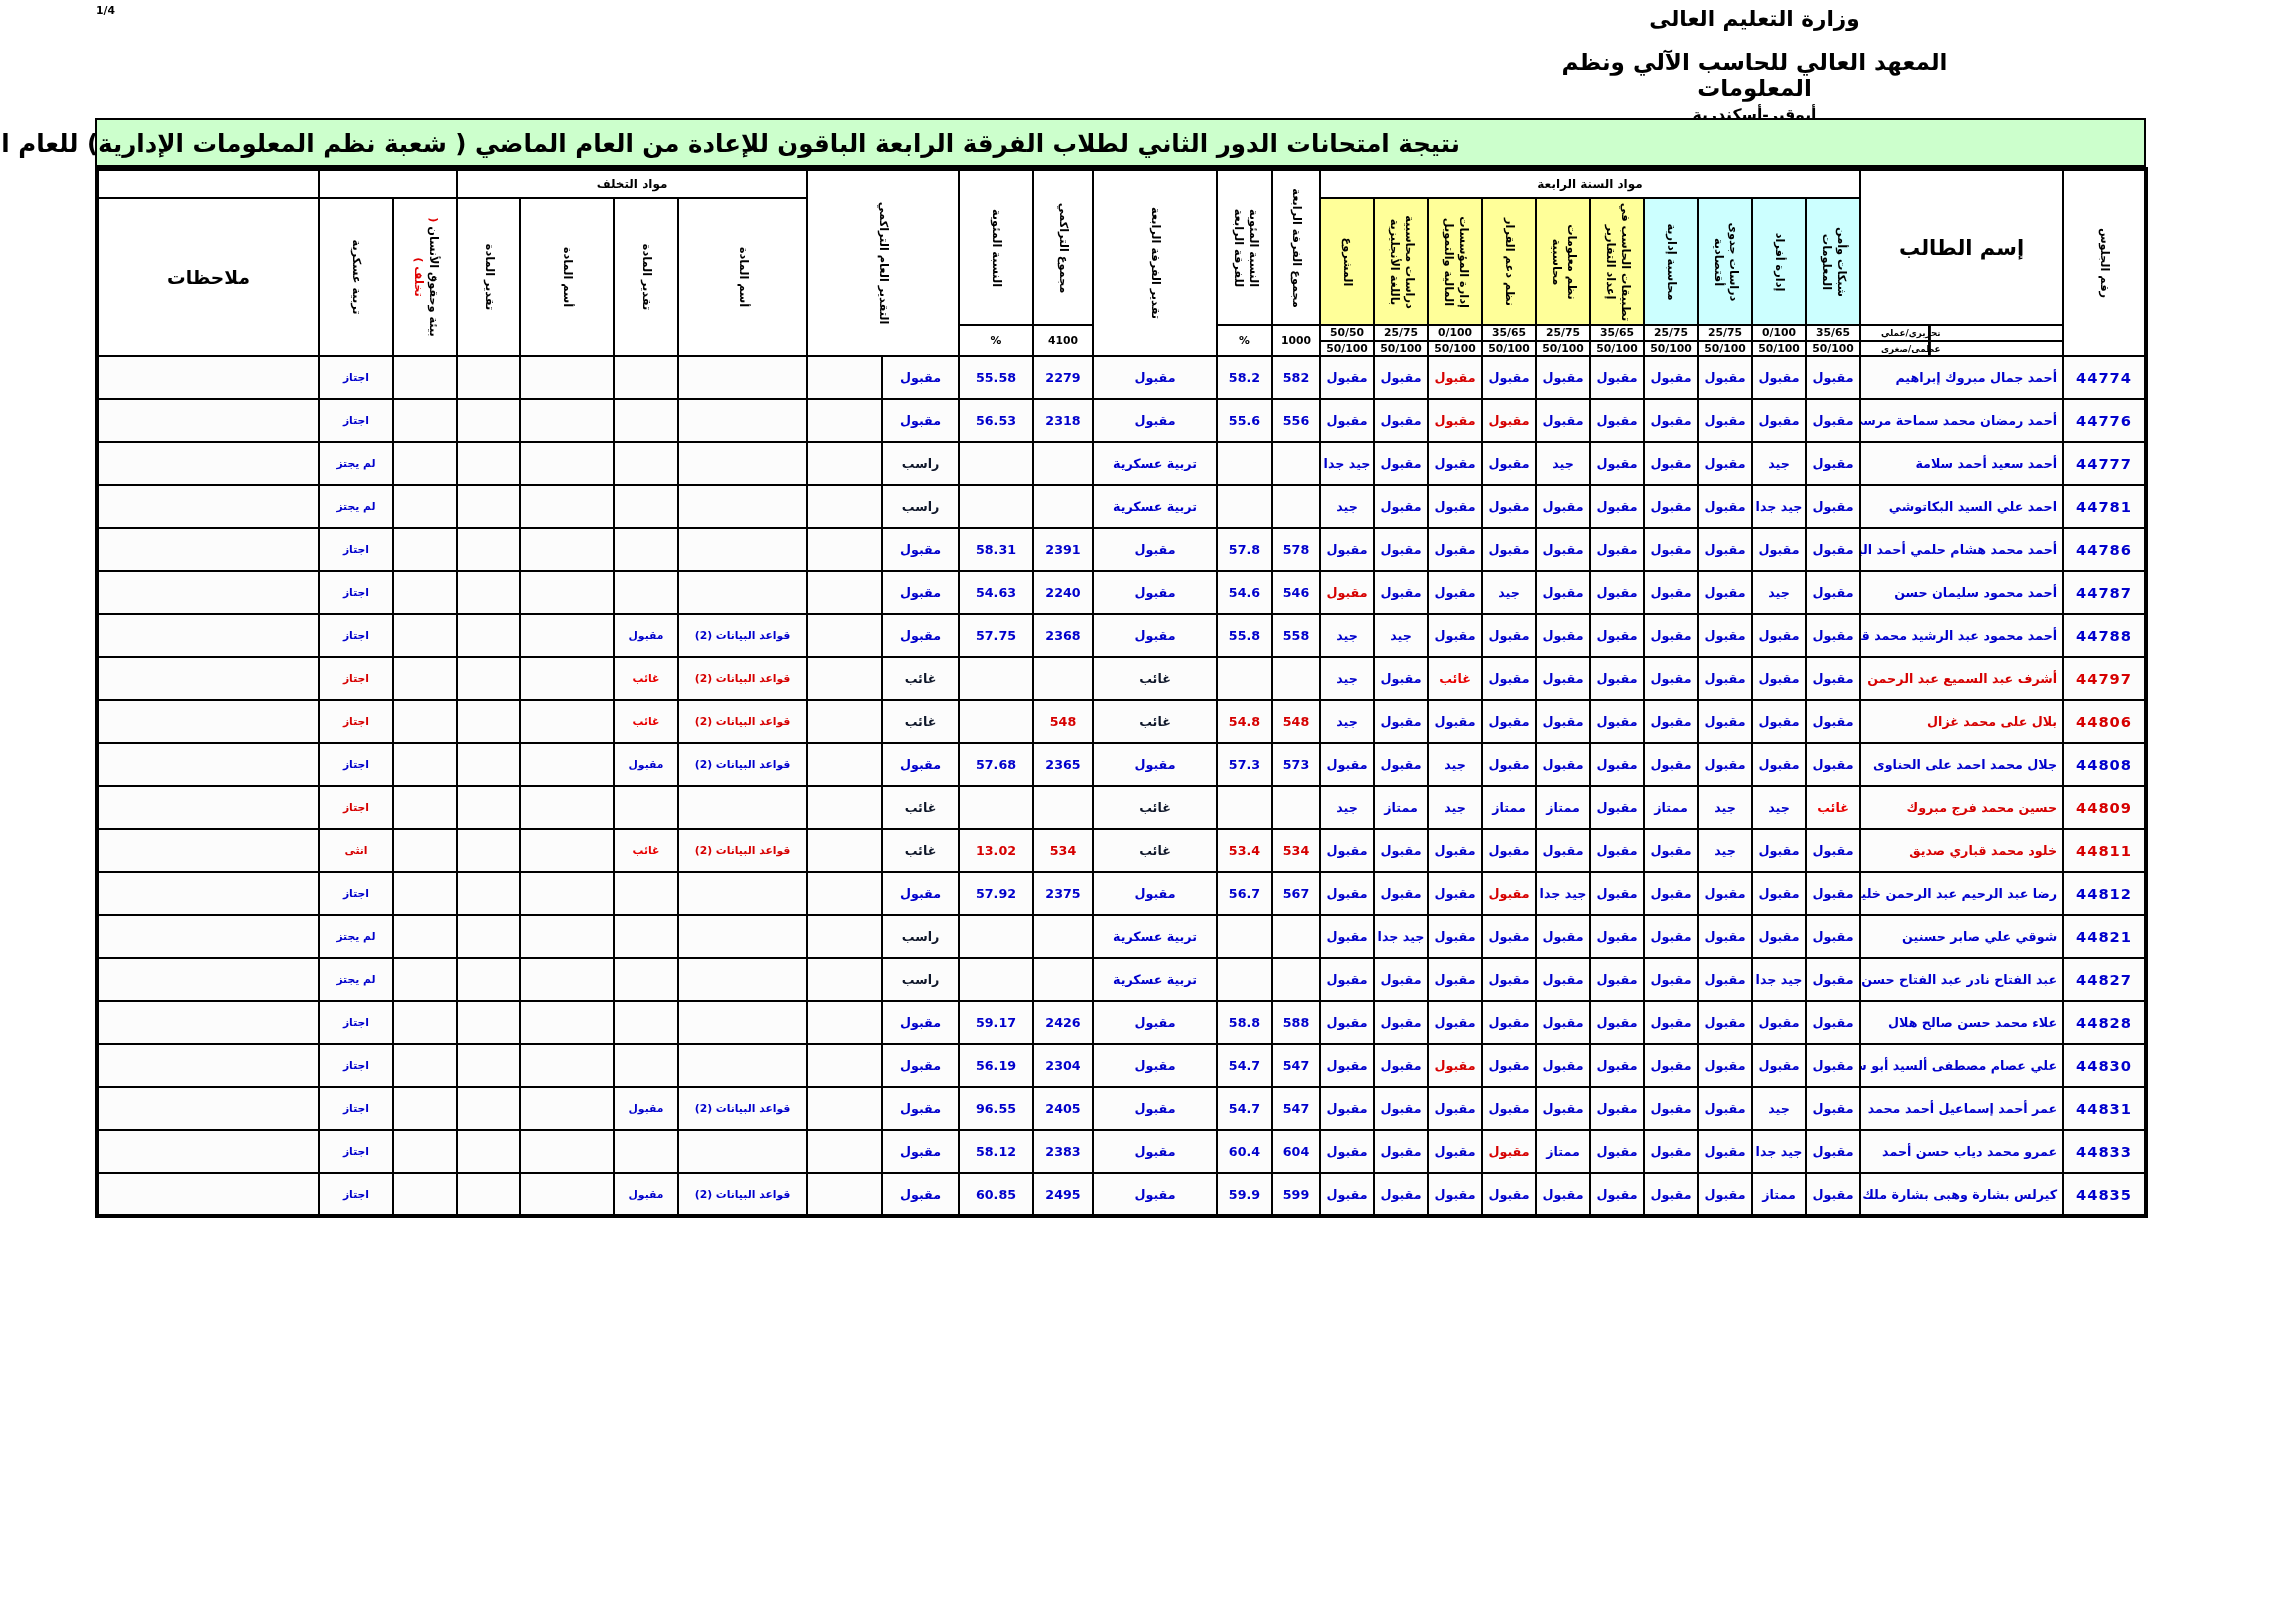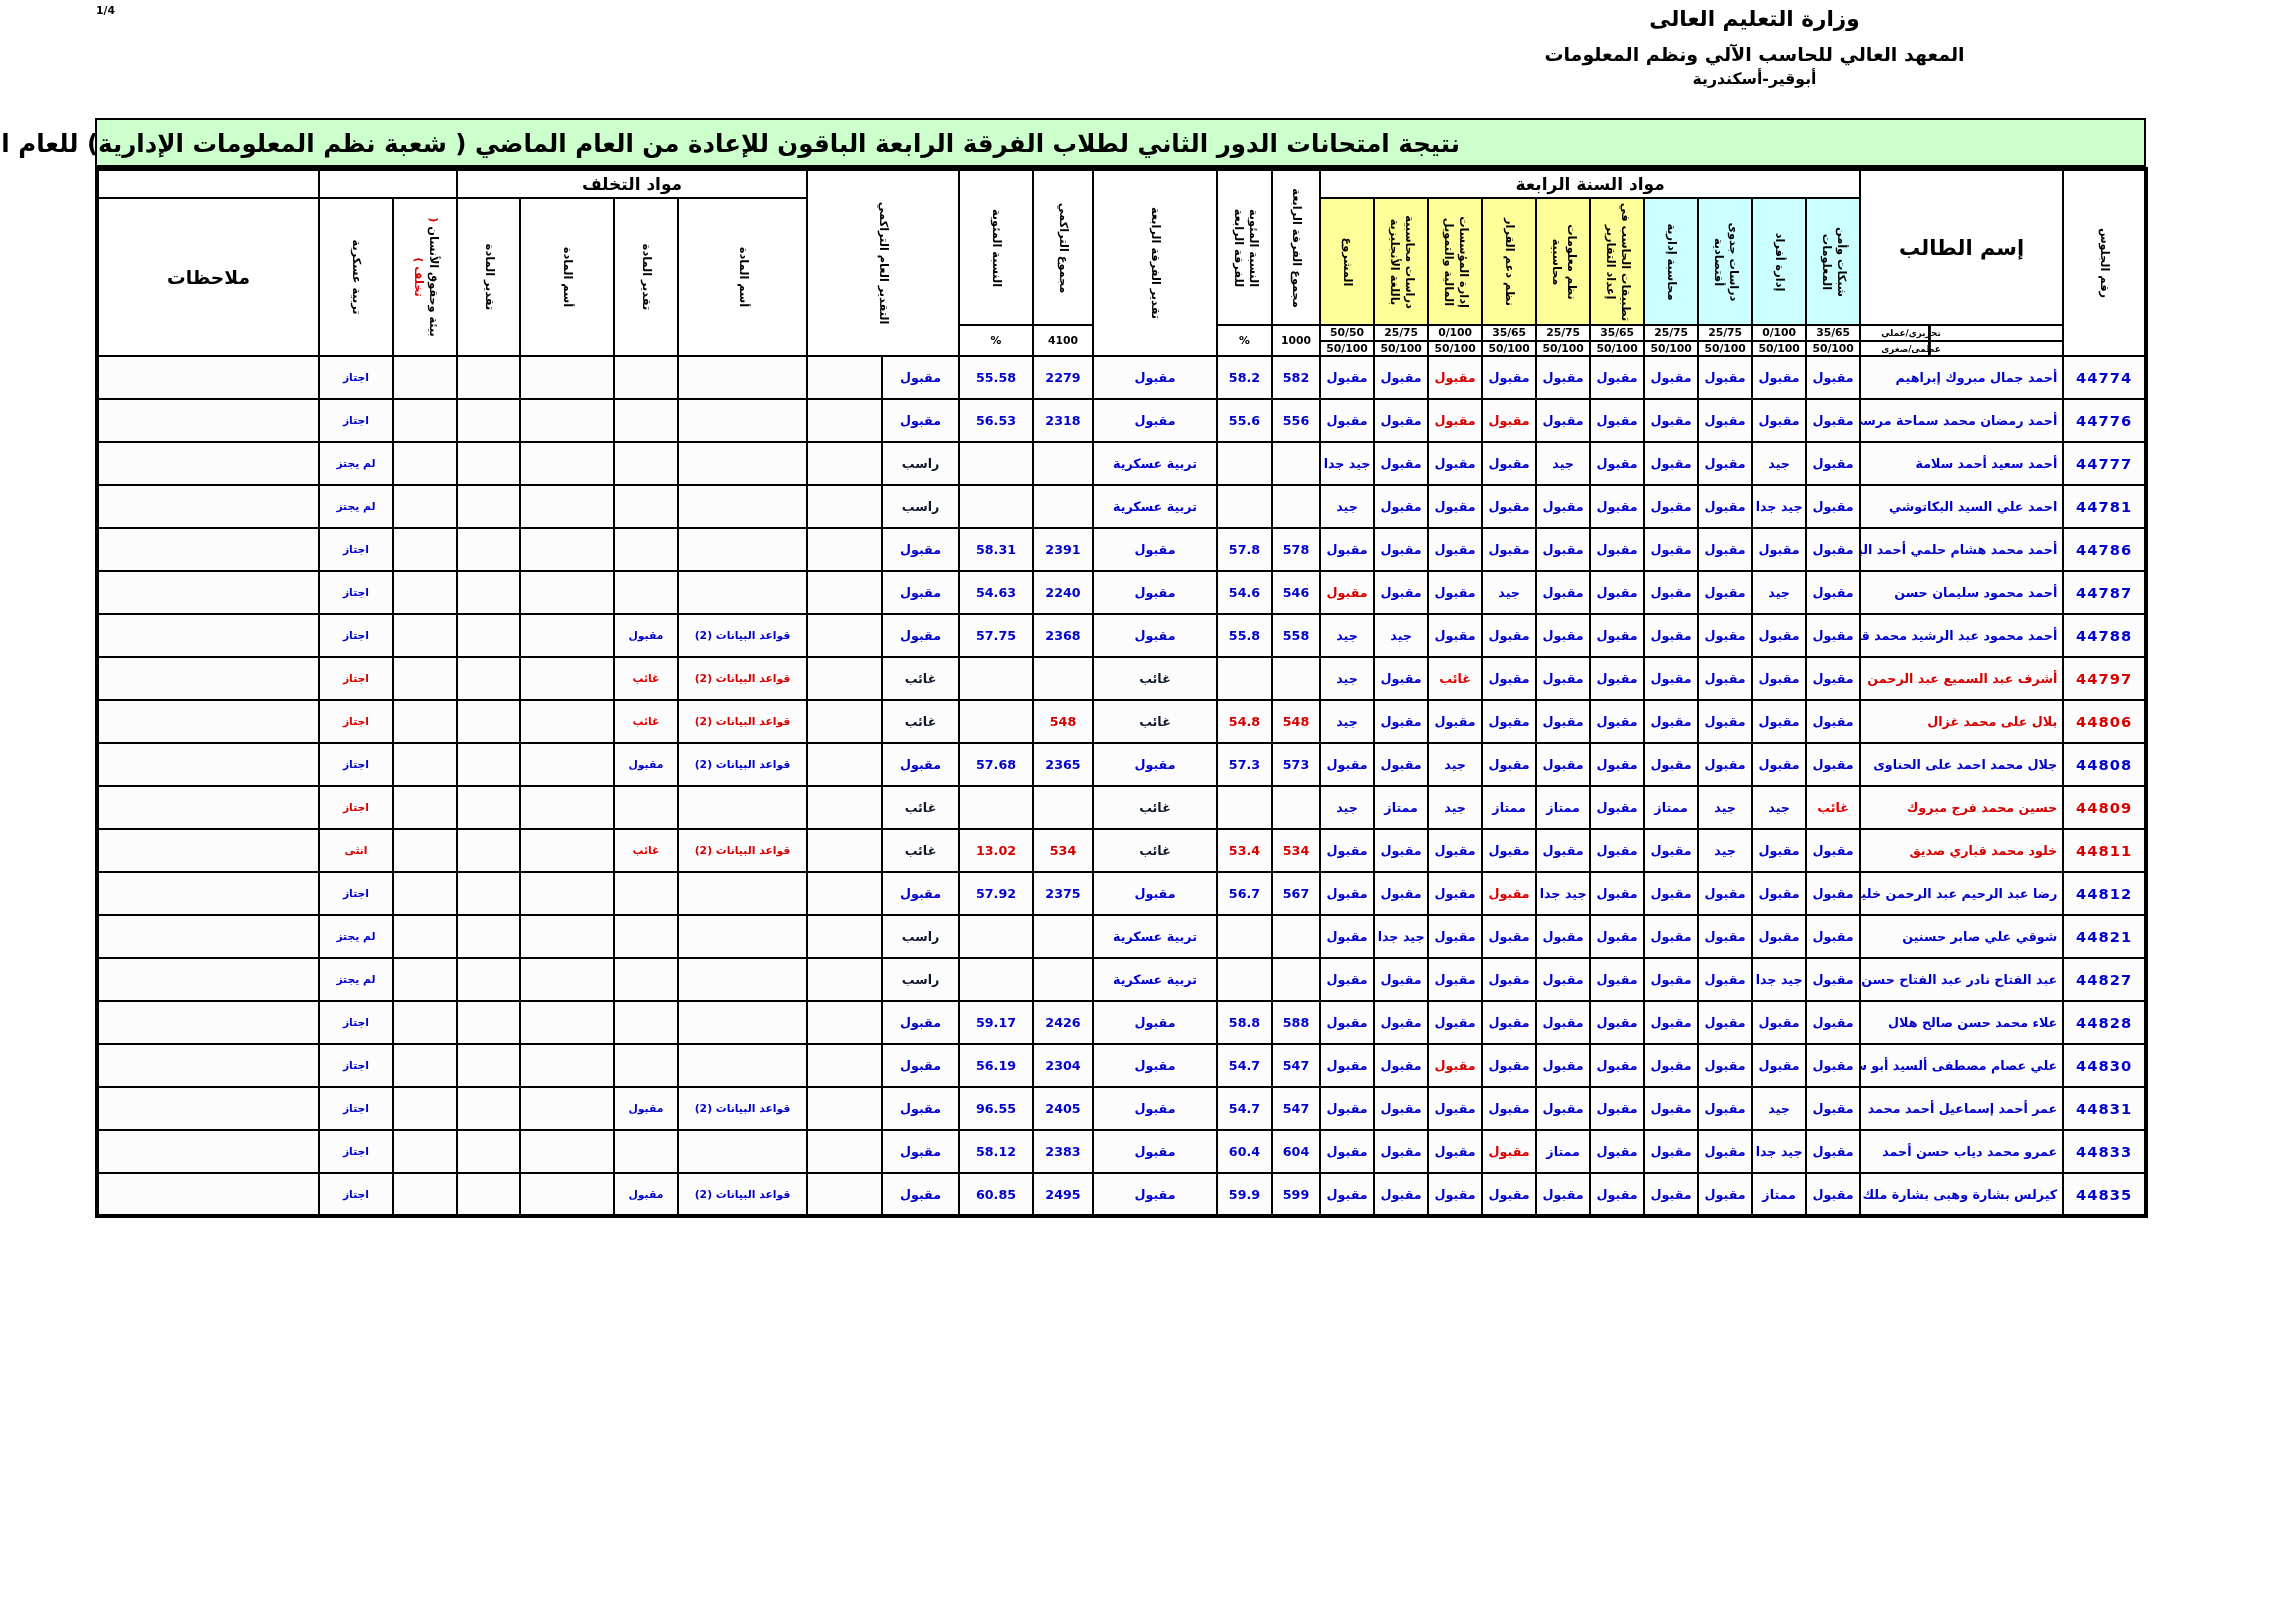--- a/index.html
+++ b/index.html
@@ -1,33 +1,33 @@
 <!DOCTYPE html>
 <html lang="ar"><head>
 <meta charset="utf-8">
 <style>
   html,body{margin:0;padding:0;background:#fff;}
   body{width:2293px;height:1621px;position:relative;font-family:"DejaVu Sans",sans-serif;font-weight:bold;}
   .abs{position:absolute;}
   #pageno{left:96px;top:3.9px;font-size:10.8px;color:#000;}
   #letterhead{left:1529px;top:5.9px;width:451px;text-align:center;color:#000;}
   #letterhead .l1{font-size:21.6px;}
-  #letterhead .l2{font-size:19px;margin-top:12px;}
+  #letterhead .l2{font-size:23px;margin-top:18px;}
   #letterhead .l3{font-size:15.7px;margin-top:3.9px;}
   #banner{left:95px;top:118px;width:2051px;height:49px;background:#ccffcc;border:2.9px solid #000;box-sizing:border-box;}
   #banner span{position:absolute;left:59px;width:1304px;top:50%;transform:translateY(-50%);text-align:center;direction:rtl;font-size:24.5px;color:#000;white-space:nowrap;}
   #tablewrap{left:95px;top:167px;}
   table{border-collapse:collapse;table-layout:fixed;width:2051px;direction:rtl;border:4.9px solid #000;}
   th,td{border:2.9px solid #000;padding:0;margin:0;overflow:hidden;font-weight:bold;box-sizing:border-box;}
   th{background:#fff;color:#000;}
   tr.grow{height:29px;}
   tr.hrow{height:127px;}
   tr.srow{height:15.7px;}
   tr.drow{height:43px;}
-  .grp{font-size:17px;text-align:center;}
+  .grp{font-size:12px;text-align:center;}
   .nameh{font-size:21px;text-align:center;}
   .noteh{font-size:18.6px;text-align:center;}
   .rot{position:relative;}
   .rot .rt{position:absolute;top:50%;left:50%;transform:translate(-50%,-50%) rotate(90deg);flex:none;direction:rtl;text-align:center;font-size:11.3px;line-height:1.3;}
   .w124{width:120px;}
   .w150{width:147px;}
   .w180{width:176px;}
   .hyellow{background:#ffff99;}
   .hcyan{background:#ccffff;}
   .subv{font-size:10.8px;text-align:center;background:#fff;}

